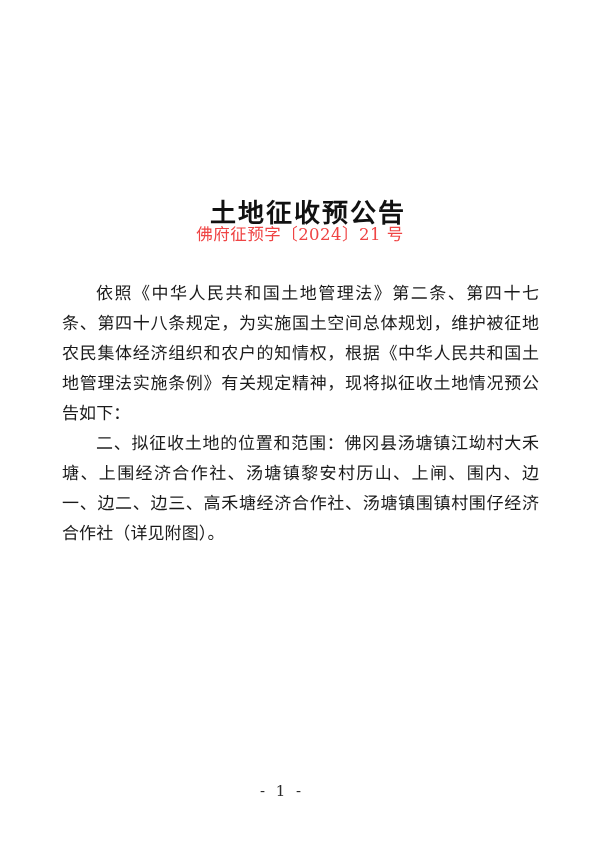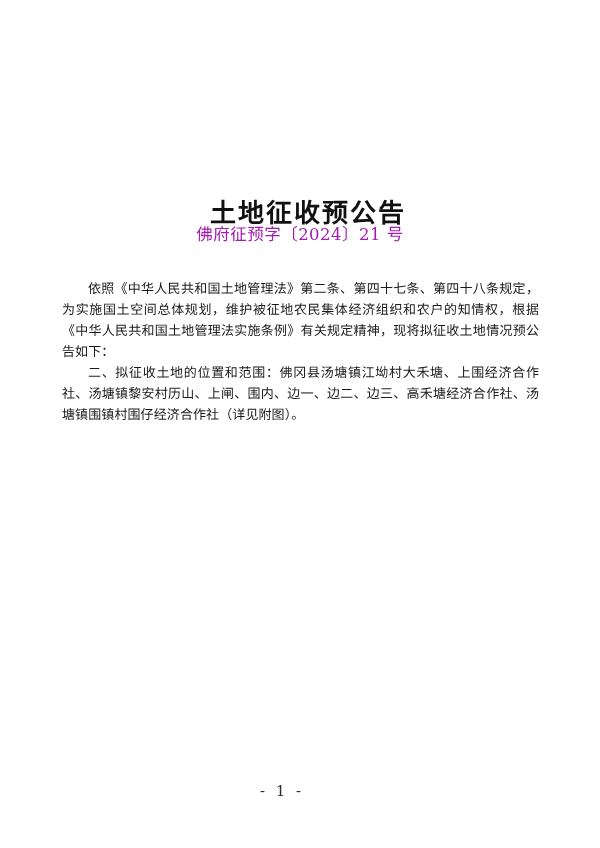--- a/index.html
+++ b/index.html
@@ -33,31 +33,31 @@
   .doc-subtitle {
     position: absolute;
     top: 224px;
     left: 0;
     width: 600px;
     text-align: center;
     font-size: 16.5px;
     font-weight: normal;
     letter-spacing: 0.5px;
     line-height: 1.3;
-    color: #a21caf;
+    color: #ef4444;
   }
   .body-block {
     position: absolute;
     top: 278px;
     left: 62px;
     width: 477px;
   }
   .para {
-    font-size: 13px;
-    line-height: 21px;
+    font-size: 17px;
+    line-height: 30px;
     text-align: justify;
     text-justify: inter-ideograph;
     text-indent: 2em;
     margin: 0;
     letter-spacing: 0.1px;
     word-break: break-all;
   }
   .footer-pagenum {
     position: absolute;
     top: 782px;

